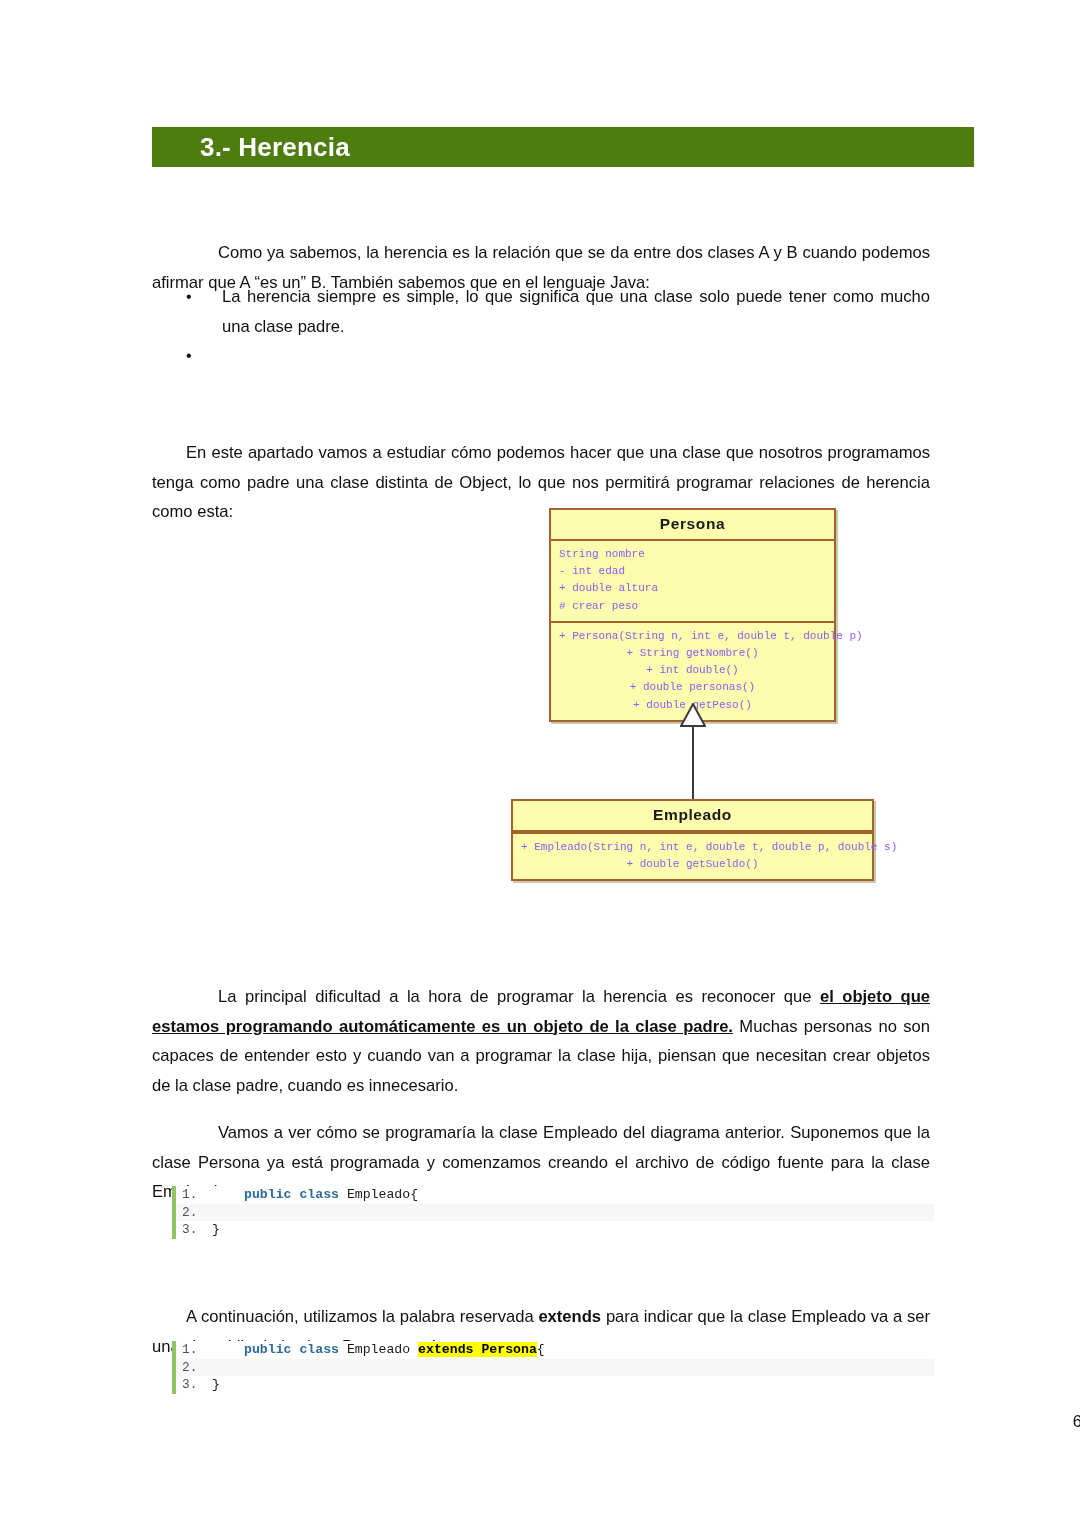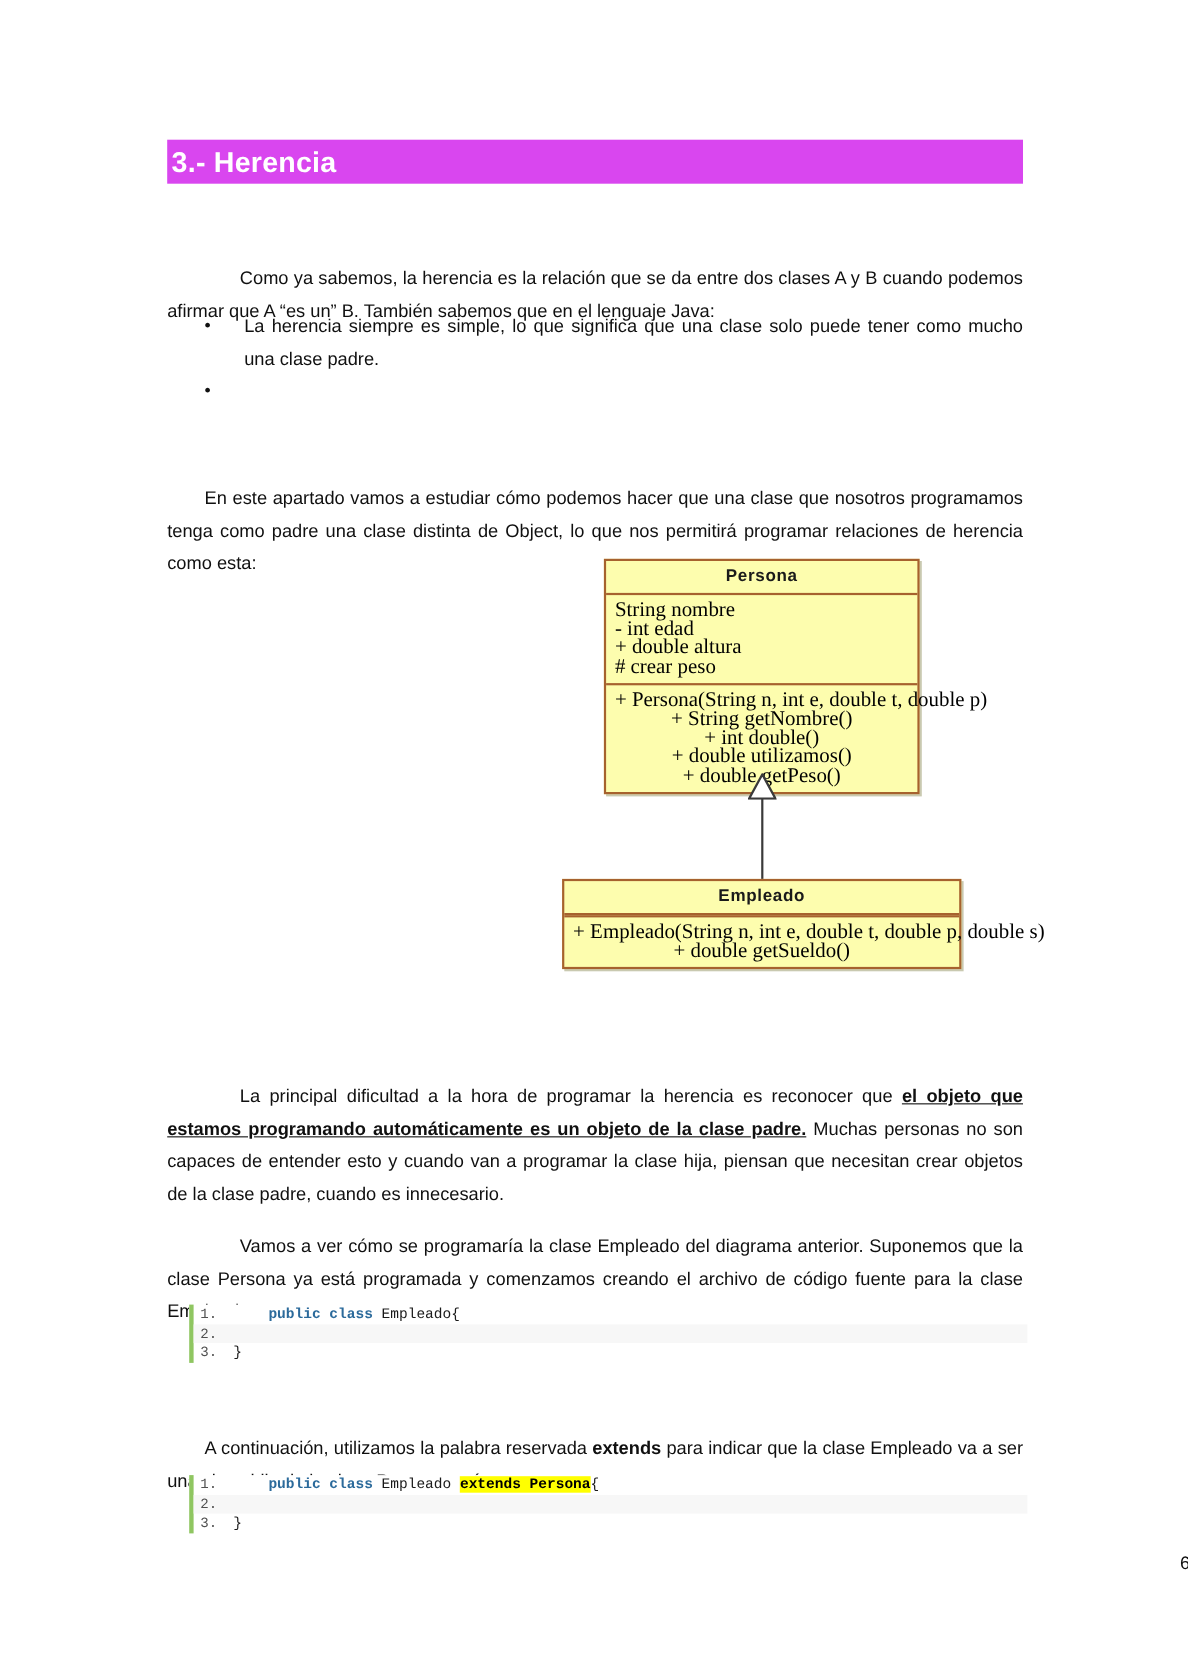--- a/index.html
+++ b/index.html
@@ -27,23 +27,24 @@
     width: 778px;
   }
 
   
   .heading-bar {
     position: absolute;
     left: 0px;
     top: 127px;
     width: 778px;
     height: 40px;
-    background: #d946ef;
+    background: #4d7c0f;
     display: flex;
     align-items: center;
+    padding-left: 44px;
   }
   .heading-text {
     color: #ffffff;
     font-family: "Liberation Sans", sans-serif;
     font-weight: bold;
     font-size: 26px;
     letter-spacing: 0.2px;
     padding-left: 4px;
     line-height: 1;
   }
@@ -117,24 +118,24 @@
     font-family: "Liberation Sans", sans-serif;
     font-weight: bold;
     font-size: 15.5px;
     color: #1a1a1a;
     padding: 5px 0 6px 0;
     border-bottom: 2px solid #a6622e;
     letter-spacing: 0.6px;
   }
   .uml-section {
     padding: 5px 8px 6px 8px;
-    font-family: Liberation Serif, serif;
-    font-size: 19px;
+    font-family: Liberation Mono, monospace;
+    font-size: 11px;
     line-height: 17.2px;
-    color: #000000;
+    color: #8b5cf6;
   }
   .uml-section.divided {
     border-top: 2px solid #a6622e;
     text-align: center;
   }
   .uml-row {
     white-space: nowrap;
   }
 
   #persona-box {
@@ -250,21 +251,21 @@
         <div class="uml-section">
           <div class="uml-row">String nombre</div>
           <div class="uml-row">- int edad</div>
           <div class="uml-row">+ double altura</div>
           <div class="uml-row"># crear peso</div>
         </div>
         <div class="uml-section divided">
           <div class="uml-row">+ Persona(String n, int e, double t, double p)</div>
           <div class="uml-row">+ String getNombre()</div>
           <div class="uml-row">+ int double()</div>
-          <div class="uml-row">+ double utilizamos()</div>
+          <div class="uml-row">+ double personas()</div>
           <div class="uml-row">+ double getPeso()</div>
         </div>
       </div>
 
       <div class="inherit-line"></div>
       <svg class="inherit-arrow" viewBox="0 0 26 24">
         <polygon points="13,1 25,23 1,23" fill="#ffffff" stroke="#3a3a3a" stroke-width="2"></polygon>
       </svg>
 
       <div class="uml-box" id="empleado-box">

